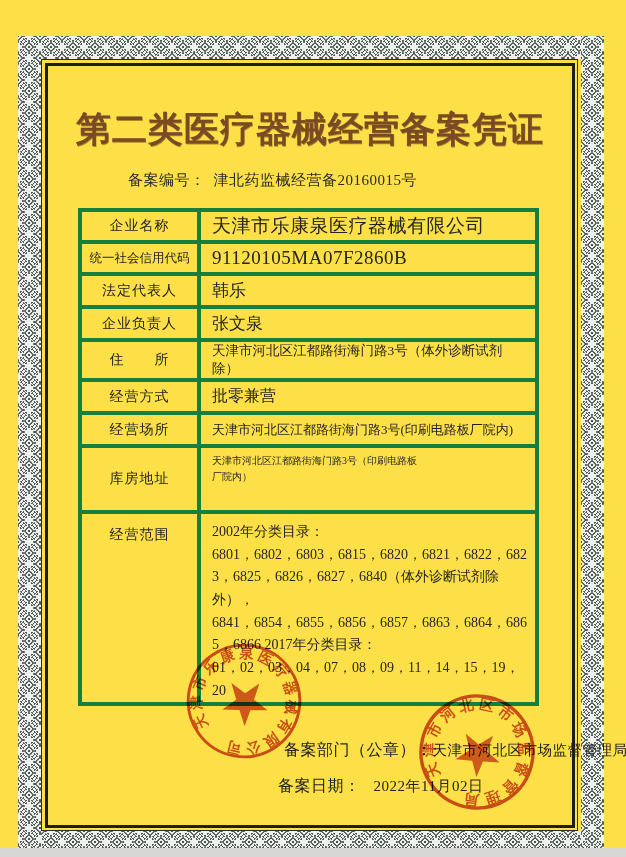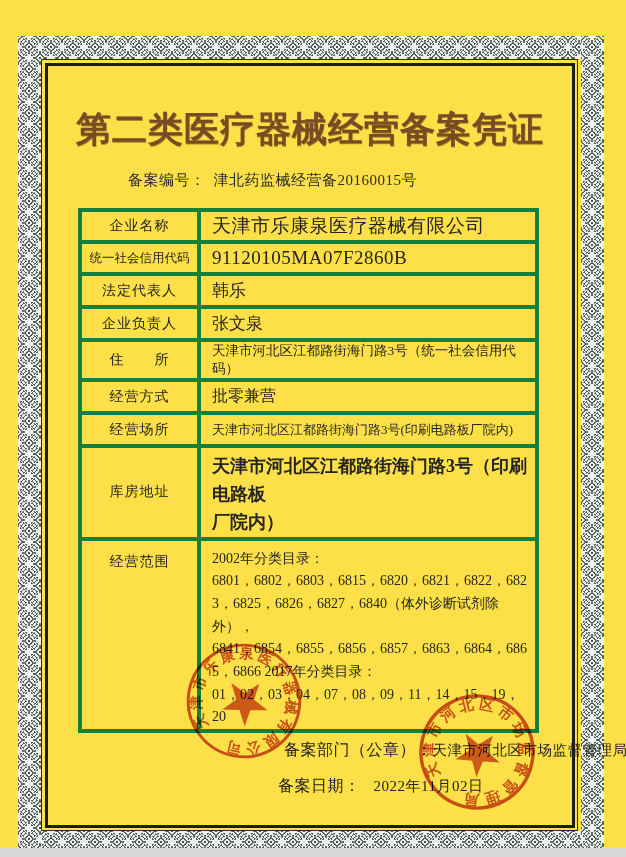--- a/index.html
+++ b/index.html
@@ -76,21 +76,21 @@
     vertical-align:middle; white-space:pre-line;
   }
   tr.r0 { height:32px; }  tr.r0 .val { font-size:19px; letter-spacing:.5px; }
   tr.r1 { height:32px; }  tr.r1 .label { font-size:12.5px; letter-spacing:0; }
                           tr.r1 .val { font-size:19px; font-family:"Liberation Serif",serif; letter-spacing:.5px; }
   tr.r2 { height:33px;padding-left:24px; }  tr.r2 .val { font-size:17px; }
   tr.r3 { height:33px; }  tr.r3 .val { font-size:17px; }
   tr.r4 { height:34px; }  tr.r4 .val { font-size:13.5px; }
   tr.r5 { height:33px; }  tr.r5 .val { font-size:16px; }
   tr.r6 { height:33px; }  tr.r6 .val { font-size:13px; }
-  tr.r7 { height:66px; }  tr.r7 .val { font-size:18px; vertical-align:top; padding-top:5px; line-height:1.55;font-weight:bold; }
+  tr.r7 { height:66px; }  tr.r7 .val { font-size:10px; vertical-align:top; padding-top:5px; line-height:1.55; }
                           tr.r7 .label { vertical-align:middle; }
   tr.r8 { height:191px; } tr.r8 .val { font-size:14px; vertical-align:top; padding-top:7px; line-height:1.62; }
                           tr.r8 .label { vertical-align:top; padding-top:12px; }
   
   .dept-line {
     position:absolute; left:284px; top:740px;
     font-size:16px; color:#232321; letter-spacing:.5px;
     white-space:nowrap;
   }
   .dept-line .value { font-size:14.5px; }
@@ -141,21 +141,21 @@
         <tr class="r2">
           <td class="label">法定代表人</td>
           <td class="val">韩乐</td>
         </tr>
         <tr class="r3">
           <td class="label">企业负责人</td>
           <td class="val">张文泉</td>
         </tr>
         <tr class="r4">
           <td class="label">住　　所</td>
-          <td class="val">天津市河北区江都路街海门路3号（统一社会信用代码）</td>
+          <td class="val">天津市河北区江都路街海门路3号（体外诊断试剂除）</td>
         </tr>
         <tr class="r5">
           <td class="label">经营方式</td>
           <td class="val">批零兼营</td>
         </tr>
         <tr class="r6">
           <td class="label">经营场所</td>
           <td class="val">天津市河北区江都路街海门路3号(印刷电路板厂院内)</td>
         </tr>
         <tr class="r7">

